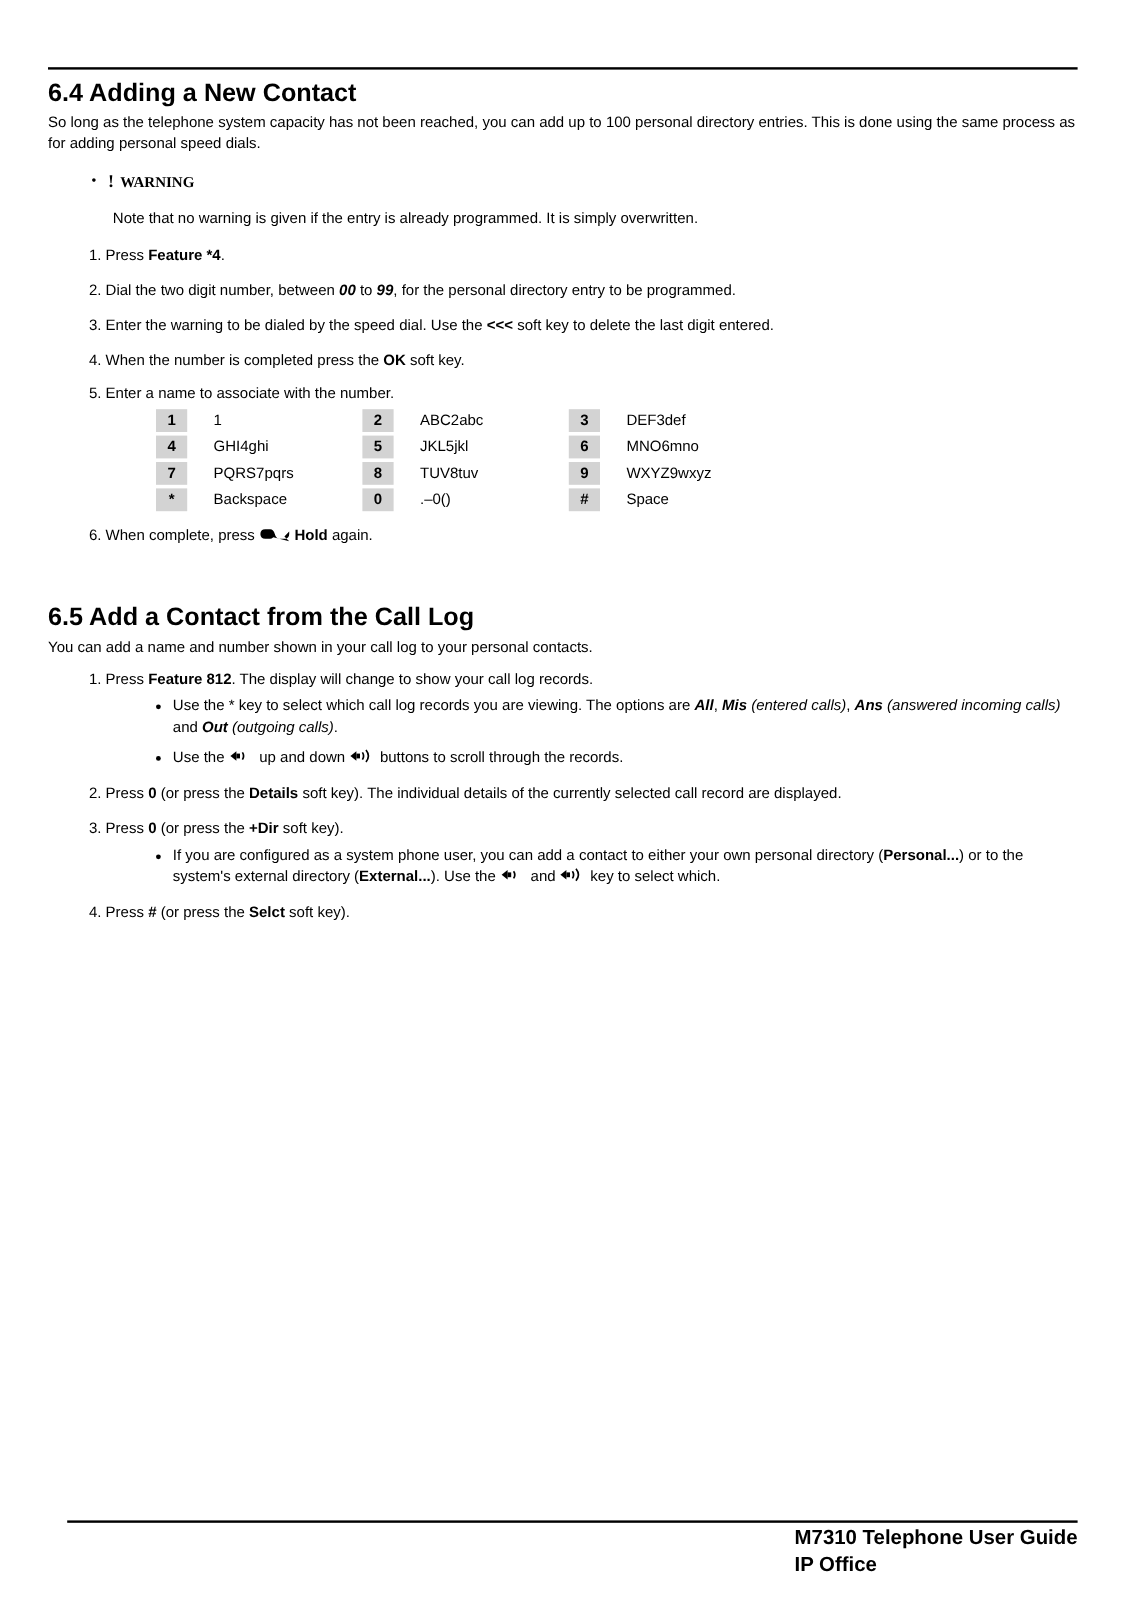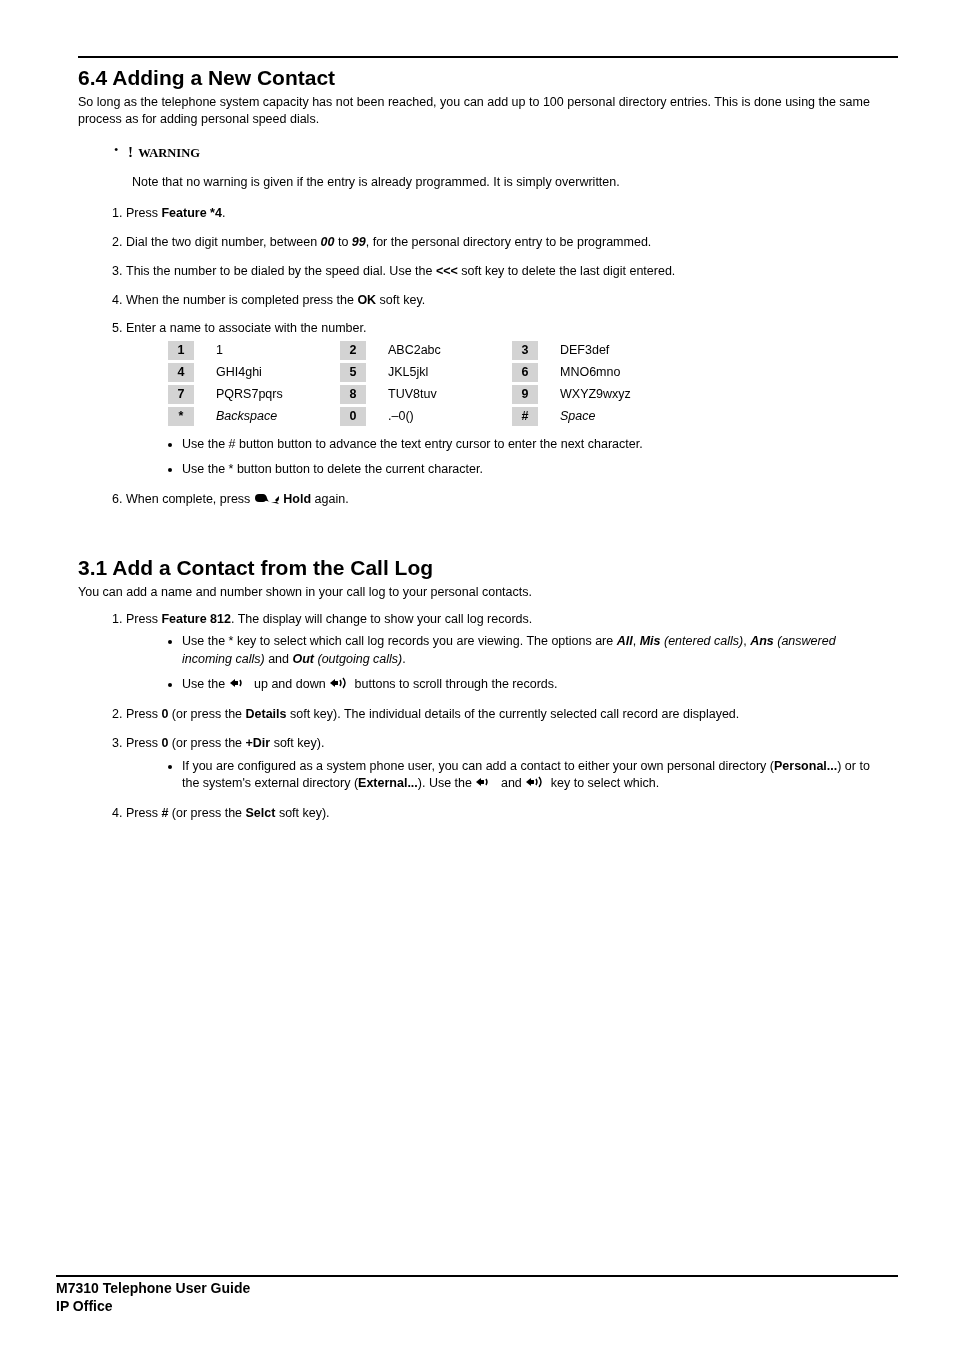--- a/index.html
+++ b/index.html
@@ -8,21 +8,21 @@
     padding: 0;
     background: #fff;
     font-family: Verdana, Arial, sans-serif;
     color: #000;
   }
   .page {
     width: 954px;
     height: 1351px;
     position: relative;
     box-sizing: border-box;
-    padding: 56px 56px 0 78px;
+    padding: 56px 56px 0 40px;
   }
   .top-rule {
     border-top: 2px solid #000;
     margin: 0 0 8px 0;
   }
   h2 {
     font-size: 21px;
     font-weight: bold;
     margin: 0 0 4px 0;
   }
@@ -80,21 +80,21 @@
   }
   .kcell-key {
     background: #d3d3d3;
     text-align: center;
     font-weight: bold;
     padding: 1px 2px;
   }
   .kcell-val {
     padding: 1px 2px;
   }
-  .ital { font-style: italic; }
+  .ital { }
   .sub-bullets {
     list-style: disc;
     padding-left: 56px;
     margin: 6px 0 0 0;
   }
   .sub-bullets li {
     margin-bottom: 8px;
     font-size: 12.5px;
     line-height: 1.4;
   }
@@ -116,22 +116,22 @@
     left: 56px;
     right: 56px;
     bottom: 36px;
   }
   .footer-rule {
     border-top: 2px solid #000;
     margin-bottom: 2px;
   }
   .footer-row {
     display: flex;
-    justify-content: flex-start;
-    font-size: 14px;
+    justify-content: flex-end;
+    font-size: 17px;
     line-height: 1.3;
   }
   .footer-left { font-weight: bold; }
   .footer-right { text-align: right; font-weight: bold; }
   b { font-weight: bold; }
 </style>
 </head>
 <body>
 <div class="page">
 
@@ -148,21 +148,21 @@
 </div>
 
 <ol class="steps">
   <li>
     <span>Press </span><b>Feature *4</b><span>.</span>
   </li>
   <li>
     <span>Dial the two digit number, between </span><b><i>00</i></b><span> to </span><b><i>99</i></b><span>, for the personal directory entry to be programmed.</span>
   </li>
   <li>
-    <span>This the number to be dialed by the speed dial.  Use the </span><b>&lt;&lt;&lt;</b><span> soft key to delete the last digit entered.</span>
+    <span>Enter the warning to be dialed by the speed dial.  Use the </span><b>&lt;&lt;&lt;</b><span> soft key to delete the last digit entered.</span>
   </li>
   <li>
     <span>When the number is completed press the </span><b>OK</b><span> soft key.</span>
   </li>
   <li>
     <span>Enter a name to associate with the number.</span>
     <div class="keypad-grid">
       <div class="kcell-key">1</div>
           <div class="kcell-val">1</div>
       <div class="kcell-key">2</div>
@@ -181,36 +181,32 @@
           <div class="kcell-val">TUV8tuv</div>
       <div class="kcell-key">9</div>
           <div class="kcell-val">WXYZ9wxyz</div>
       <div class="kcell-key">*</div>
           <div class="kcell-val ital">Backspace</div>
       <div class="kcell-key">0</div>
           <div class="kcell-val">.–0()</div>
       <div class="kcell-key">#</div>
           <div class="kcell-val ital">Space</div>
     </div>
-    <ul class="sub-bullets">
-      <li>Use the # button button to advance the text entry cursor to enter the next character.</li>
-      <li>Use the * button button to delete the current character.</li>
-    </ul>
   </li>
   <li>
     <span>When complete, press </span><span class="hold-icon"><svg viewBox="0 0 26 14">
             <path d="M1 7 Q1 3 5 3 L9 3 Q12 3 13 7 Q14 11 17 11 L21 11 Q25 11 25 7 L25 5 L21 9 L25 13 Z" fill="#000"></path>
             <path d="M1 7 Q1 11 5 11 L9 11 Q12 11 13 7" fill="#000"></path>
           </svg></span><b> Hold</b><span> again.</span>
   </li>
 </ol>
 
 <div class="section-gap"></div>
 
-<h2>3.1 Add a Contact from the Call Log</h2>
+<h2>6.5 Add a Contact from the Call Log</h2>
 <div class="body-text intro" style="margin-bottom:8px">You can add a name and number shown in your call log to your personal contacts.</div>
 
 <ol class="steps">
   <li>
     <span>Press </span><b>Feature 812</b><span>. The display will change to show your call log records.</span>
     <ul class="sub-bullets">
       <li>
         <span>Use the * key to select which call log records you are viewing. The options are </span><b><i>All</i></b><span>, </span><b><i>Mis</i></b><i> (entered calls)</i><span>, </span><b><i>Ans</i></b><i> (answered incoming calls)</i><span> and </span><b><i>Out</i></b><i> (outgoing calls)</i><span>.</span>
       </li>
       <li>

